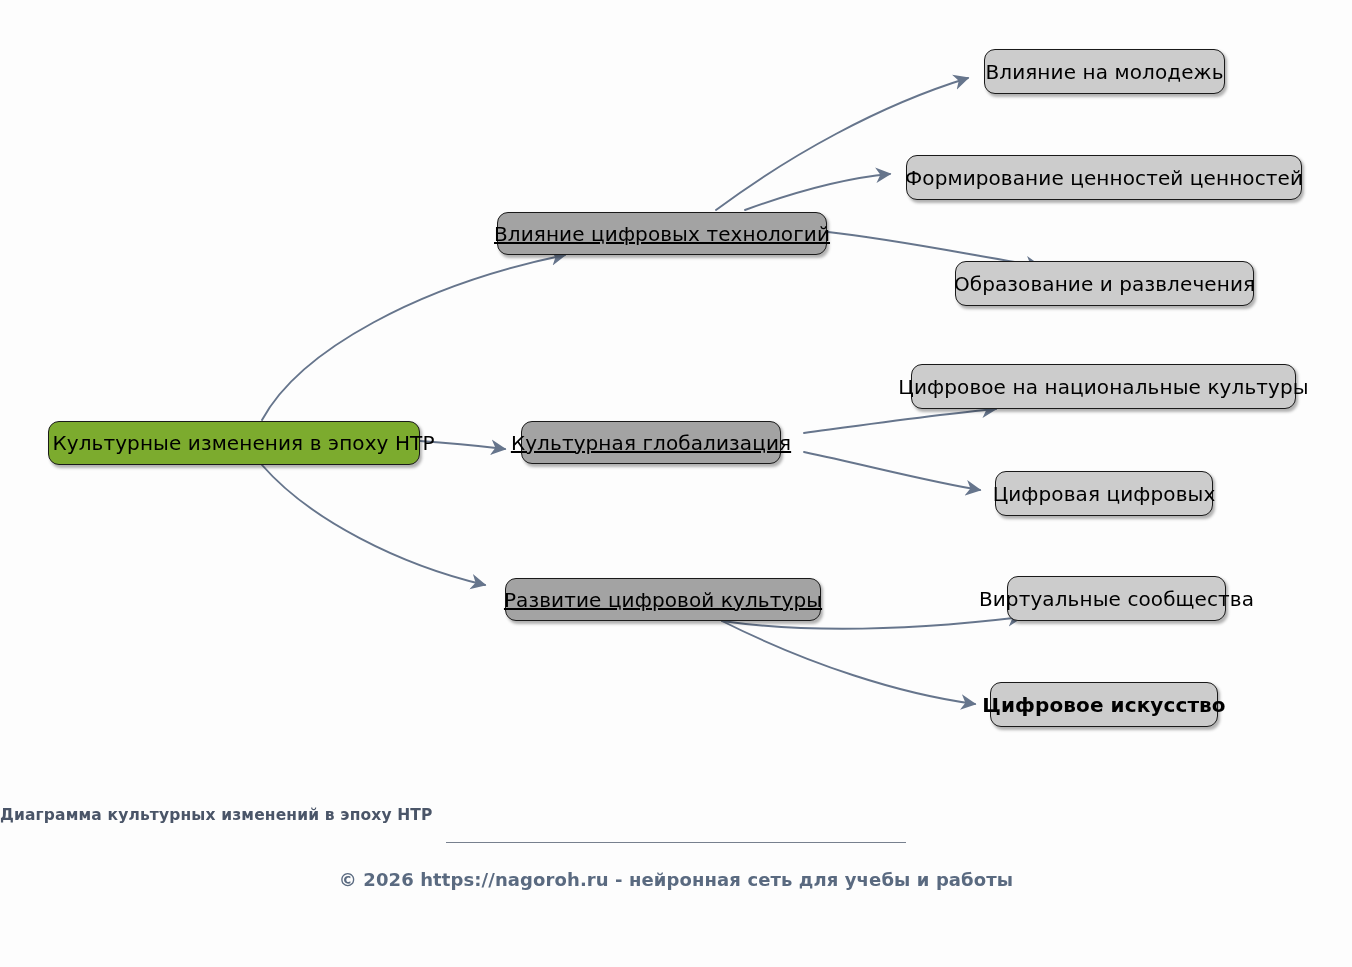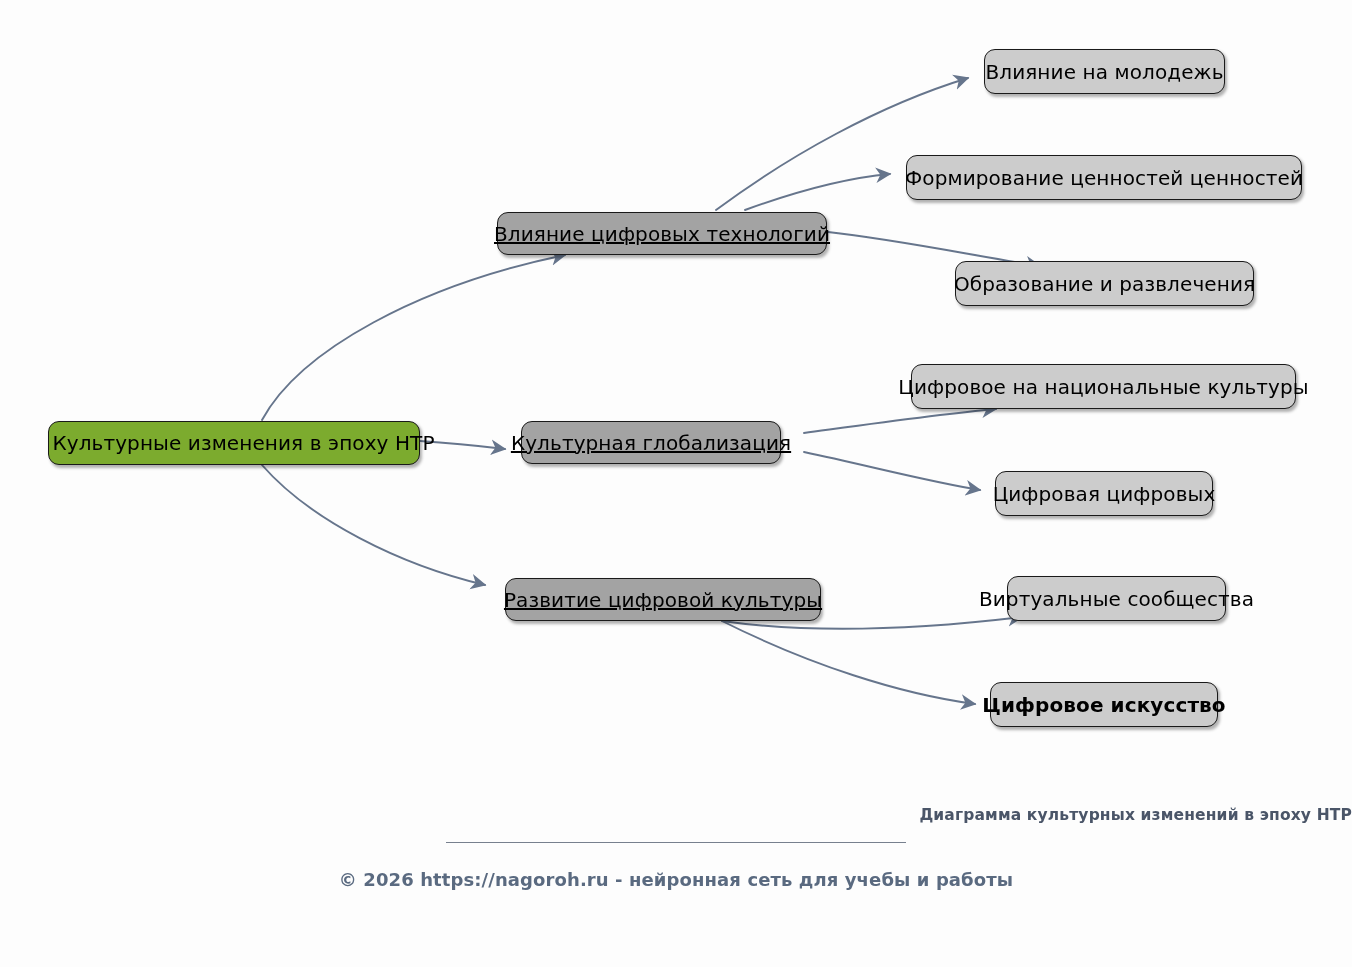--- a/index.html
+++ b/index.html
@@ -57,21 +57,21 @@
   .node-label {
     display: block;
     padding: 0 2px;
     pointer-events: none;
   }
   #caption-block {
     position: absolute;
     left: 0;
     top: 806px;
     width: 1352px;
-    text-align: right;
+    text-align: left;
   }
   #caption-title {
     font-size: 15.5px;
     font-weight: bold;
     color: #4a5568;
     letter-spacing: 0.15px;
   }
   #caption-rule {
     width: 460px;
     height: 1px;

